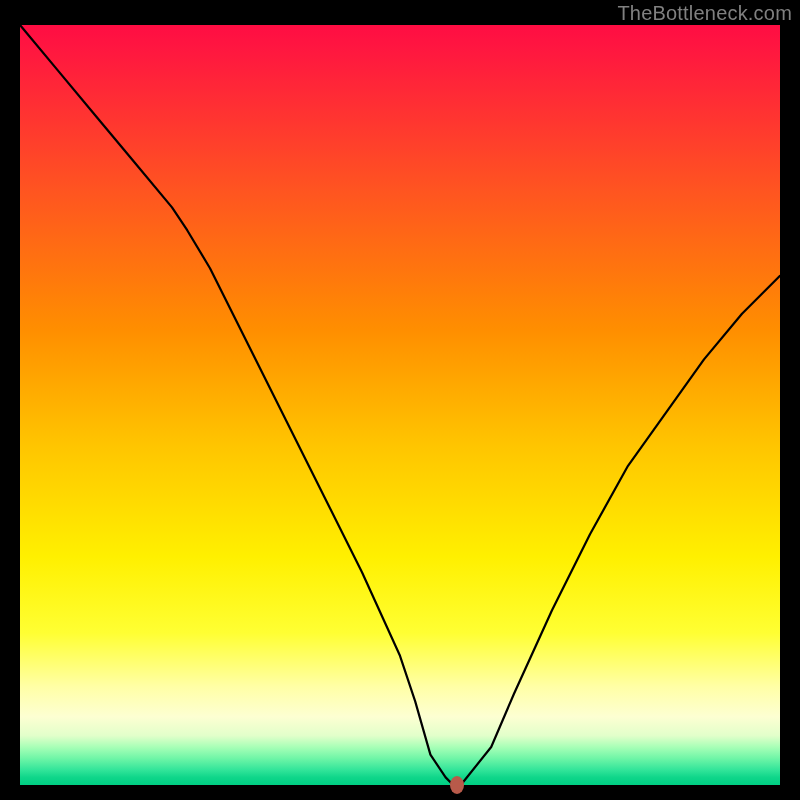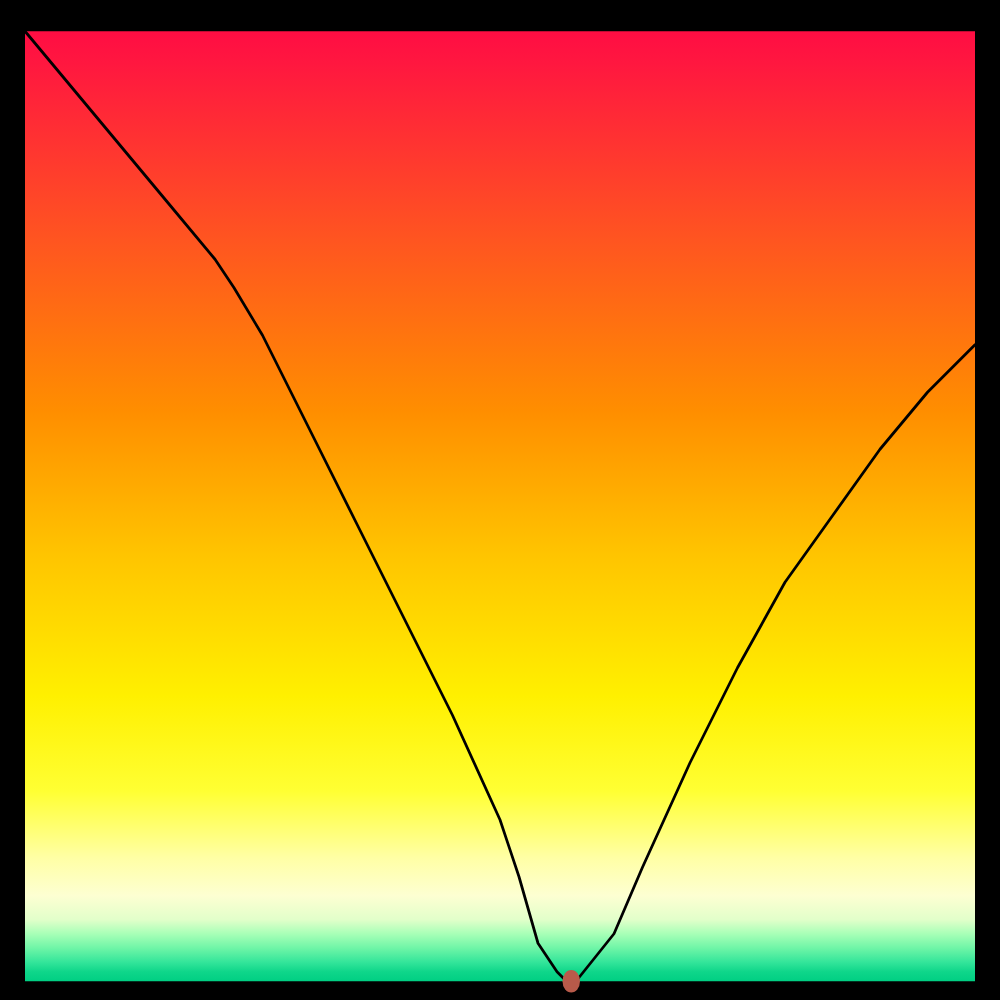--- a/index.html
+++ b/index.html
@@ -75,20 +75,21 @@
     stroke-linecap: round;
   }
   .marker {
     fill: #b85a4a;
   }
 </style>
 </head>
 <body>
 
 <div class="container">
+  <div class="watermark">TheBottleneck.com</div>
 
   <div class="plot-area">
     <div class="gradient-bg"></div>
 
     <svg class="curve" viewBox="0 0 760 760" preserveAspectRatio="none">
       <path d="M0.0 0.0 L38.0 45.6 L76.0 91.2 L114.0 136.8 L152.0 182.4 L167.2 205.2 L190.0 243.2 L228.0 319.2 L266.0 395.2 L304.0 471.2 L342.0 547.2 L380.0 630.8 L395.2 676.4 L410.4 729.6 L425.6 752.4 L433.2 760.0 L440.8 760.0 L471.2 722.0 L494.0 668.8 L532.0 585.2 L570.0 509.2 L608.0 440.8 L646.0 387.6 L684.0 334.4 L722.0 288.8 L760.0 250.8"></path>
       <ellipse class="marker" cx="437.0" cy="760.0" rx="7" ry="9" style="fill: rgb(184, 90, 74);"></ellipse>
     </svg>
   </div>
 </div>

